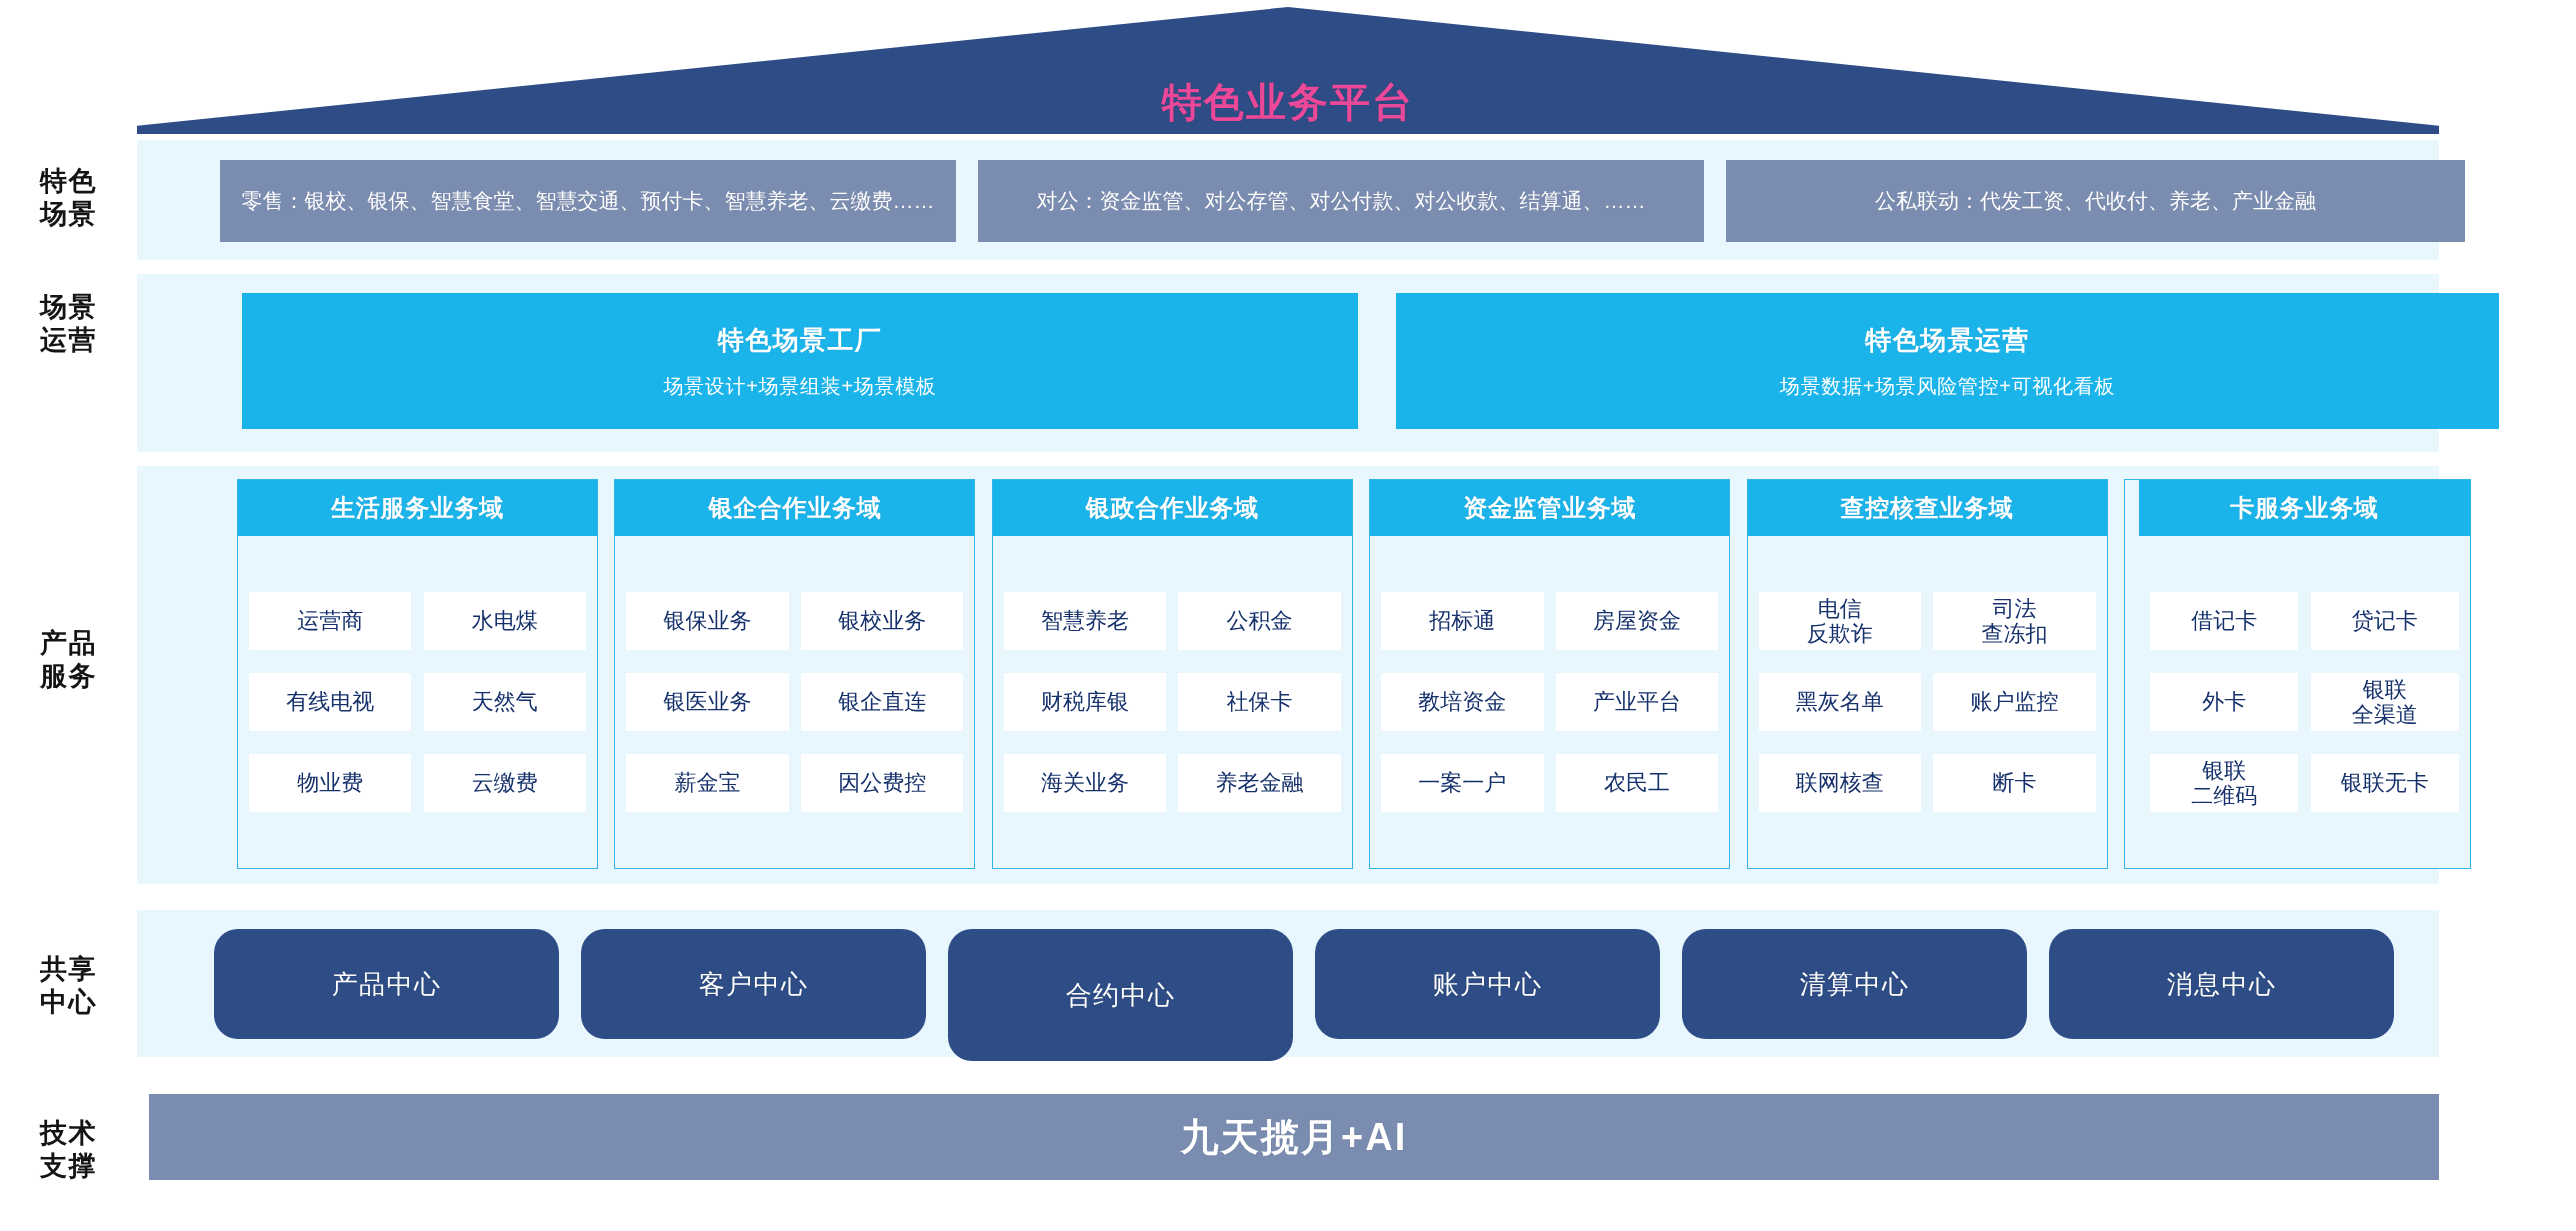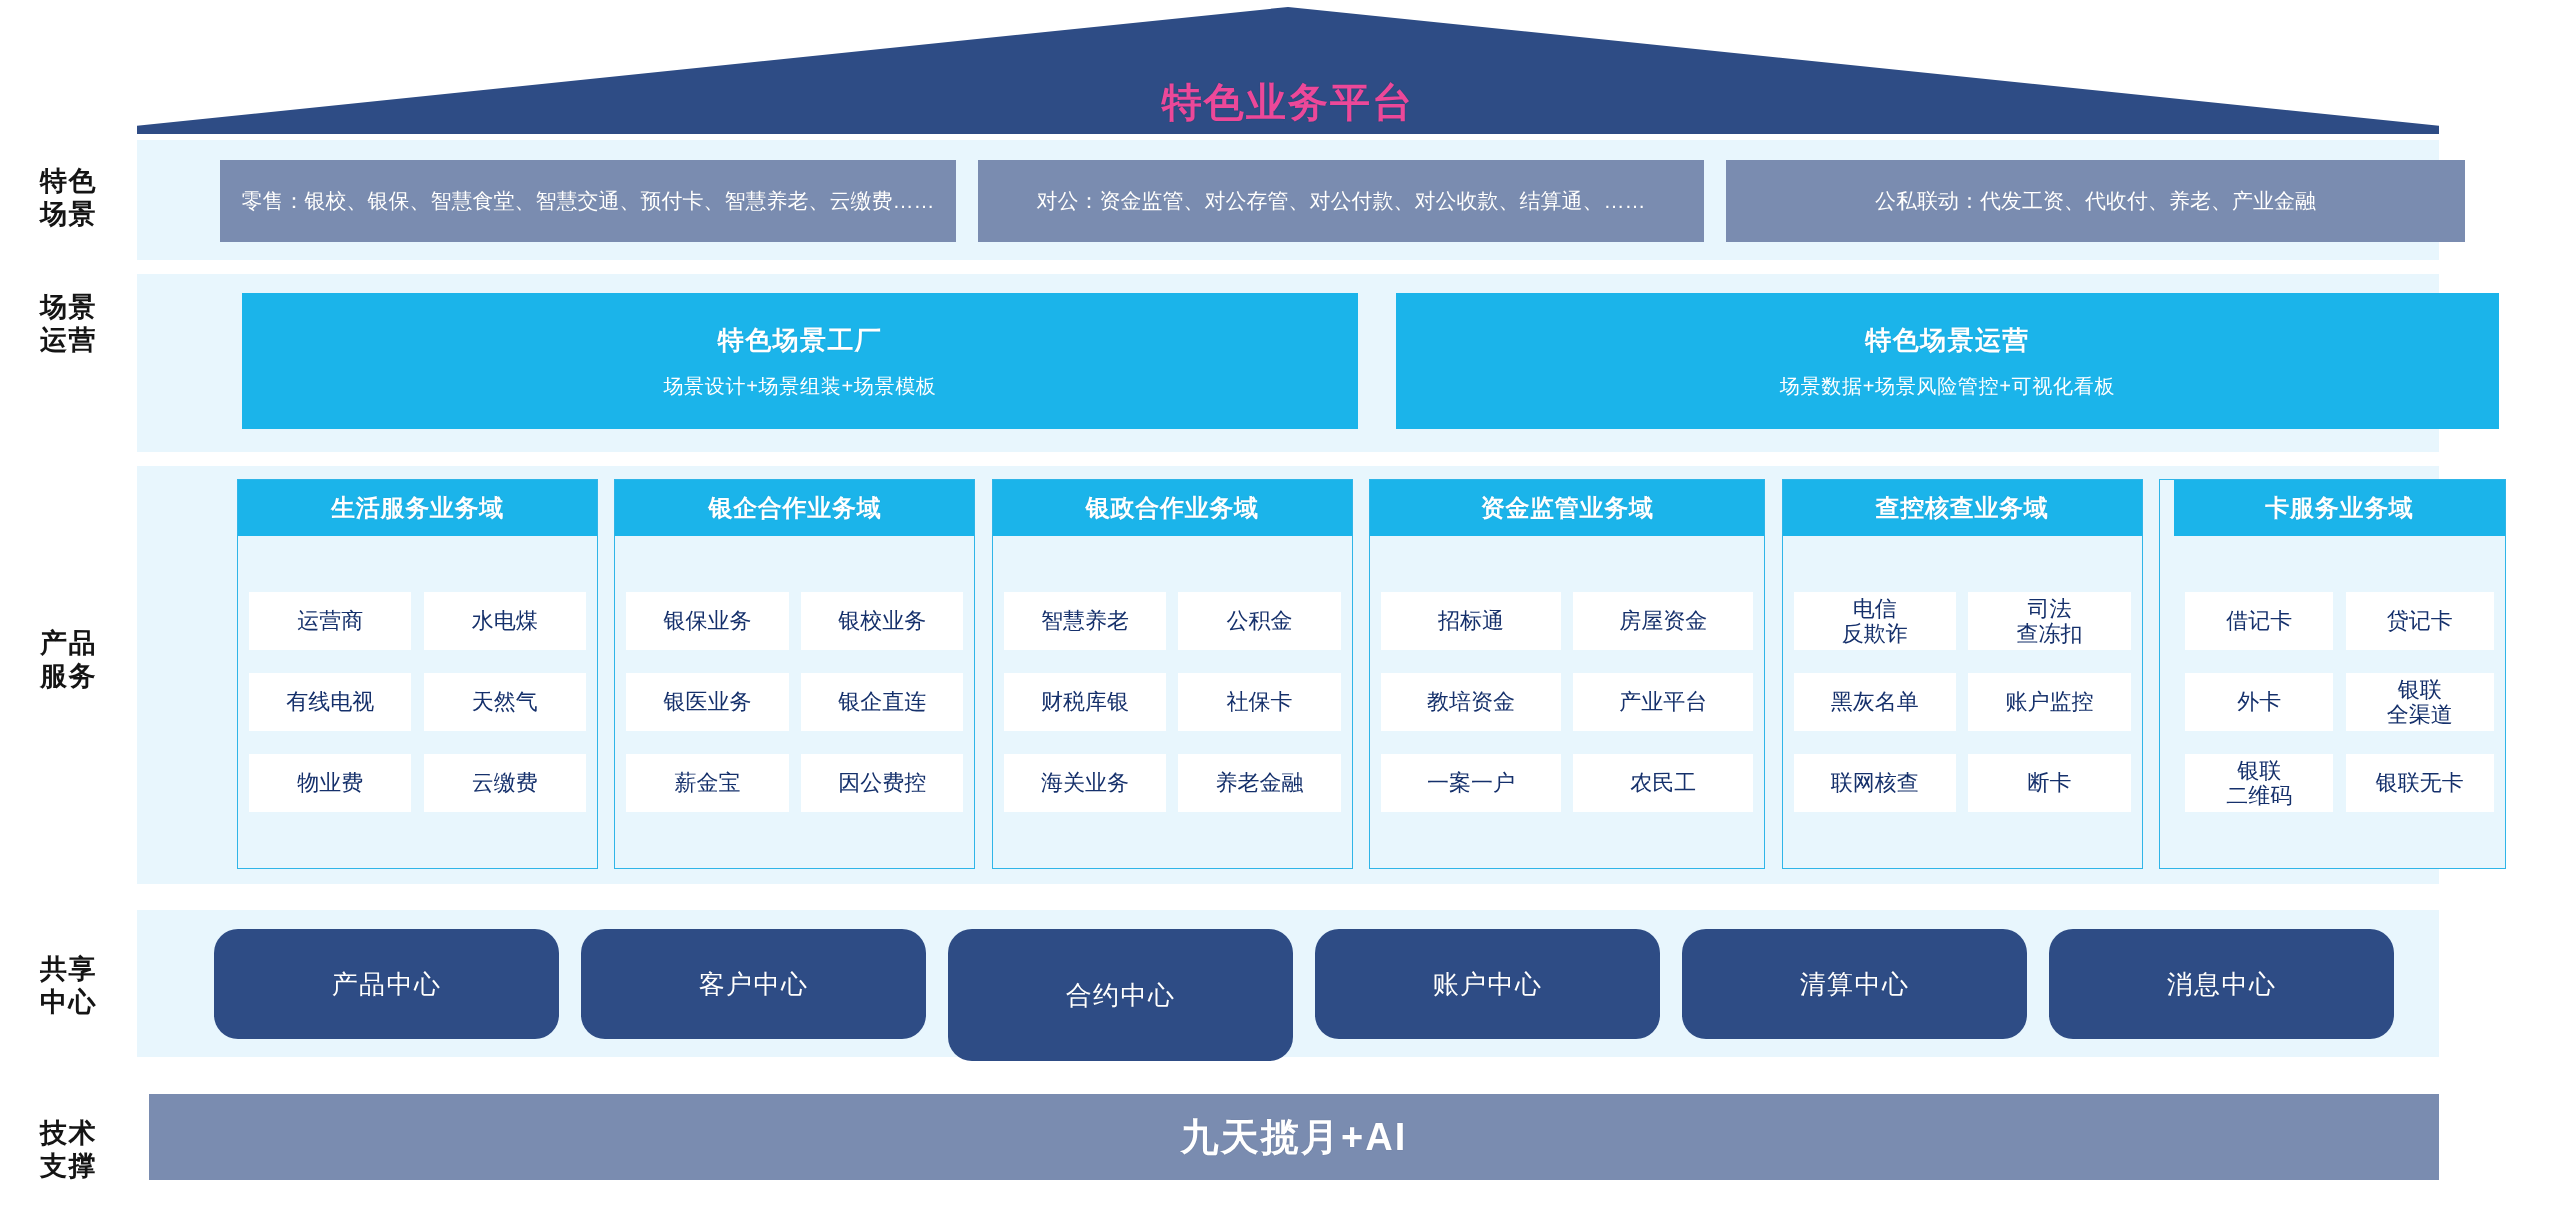--- a/index.html
+++ b/index.html
@@ -174,21 +174,21 @@
     <div class="domain-grid">
       <div class="cell">智慧养老</div>
       <div class="cell">公积金</div>
       <div class="cell">财税库银</div>
       <div class="cell">社保卡</div>
       <div class="cell">海关业务</div>
       <div class="cell">养老金融</div>
     </div>
   </div>
 
-  <div class="domain" style="width:396px;height:390px;">
+  <div class="domain" style="width:361px;height:390px;">
     <div class="domain-head">资金监管业务域</div>
     <div class="domain-grid">
       <div class="cell">招标通</div>
       <div class="cell">房屋资金</div>
       <div class="cell">教培资金</div>
       <div class="cell">产业平台</div>
       <div class="cell">一案一户</div>
       <div class="cell">农民工</div>
     </div>
   </div>

